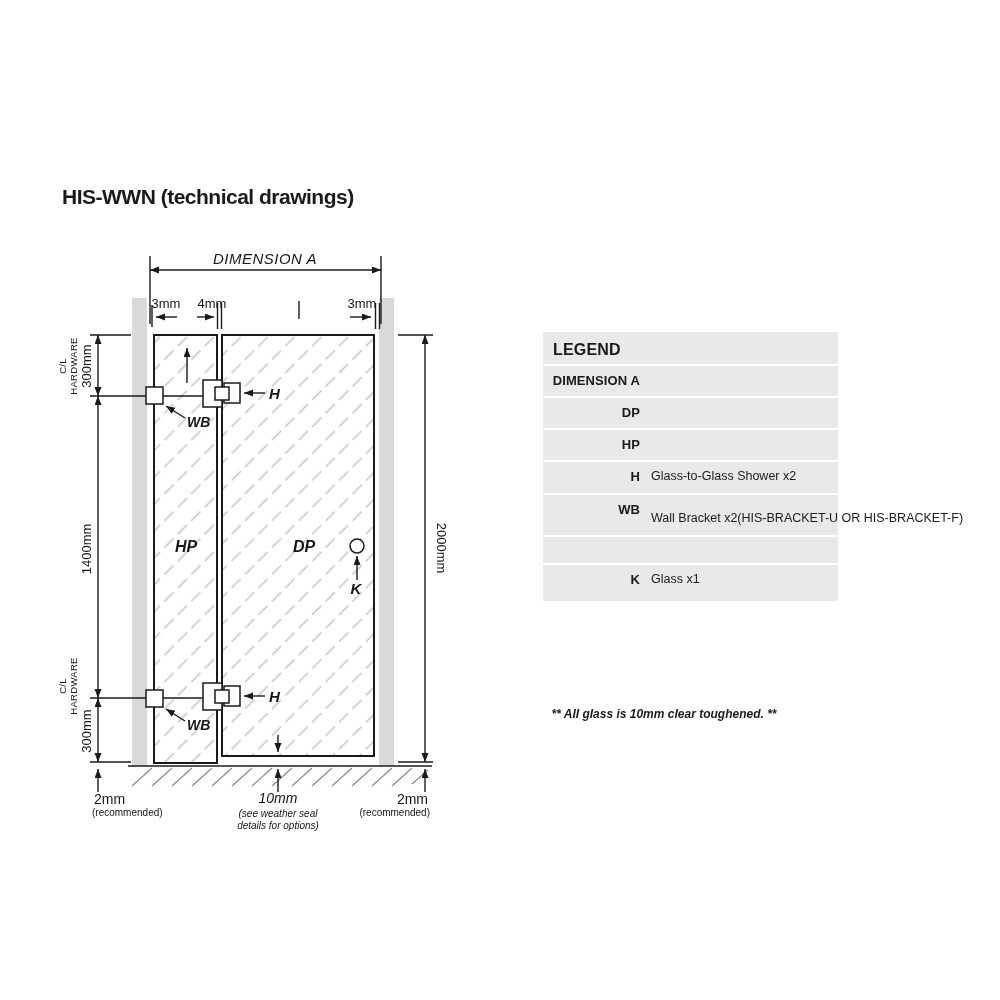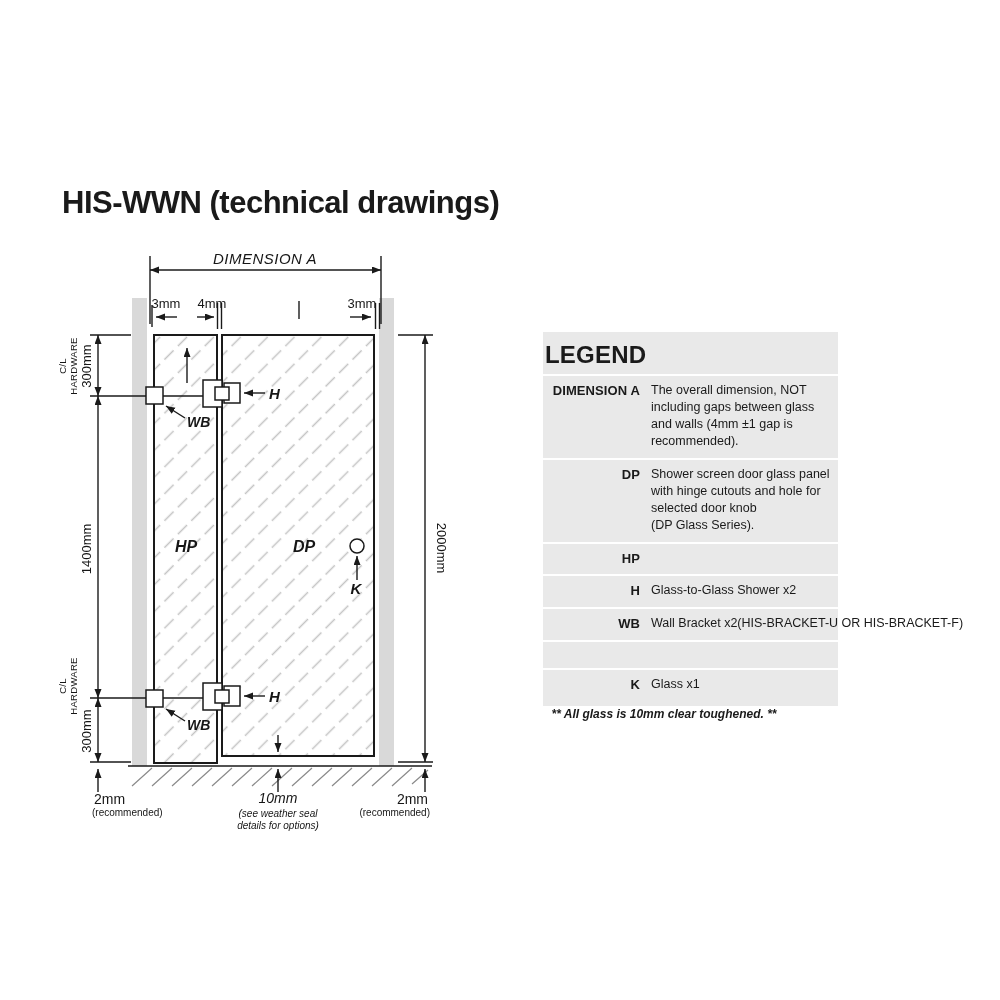--- a/index.html
+++ b/index.html
@@ -2,47 +2,47 @@
 <html><head>
 <meta charset="utf-8">
 <style>
   html,body{margin:0;padding:0;}
   body{
     width:1000px;height:1000px;position:relative;background:#ffffff;
     font-family:"Liberation Sans", sans-serif;color:#1a1a1a;overflow:hidden;
   }
   .title{
     position:absolute;left:62px;top:185px;
-    font-size:31px;font-weight:bold;letter-spacing:-0.5px;white-space:nowrap;
+    font-size:21px;font-weight:bold;letter-spacing:-0.5px;white-space:nowrap;
   }
   svg{position:absolute;left:0;top:0;}
   svg text{fill:#161616;}
   .dtxt{font-size:13px;}
   .dtxt-sm{font-size:9.5px;letter-spacing:0.3px;}
   .dtxt-lg{font-size:14px;}
   .note{font-size:10px;}
   .ital{font-style:italic;}
   .dimA{font-size:15px;font-style:italic;letter-spacing:0.5px;}
   .plabel{font-size:16px;font-weight:bold;font-style:italic;}
   .hlabel{font-size:15px;font-weight:bold;font-style:italic;}
   .wblabel{font-size:14px;font-weight:bold;font-style:italic;}
 
   .legend{
     position:absolute;left:543px;top:332px;width:295px;background:#e9e9e9;
   }
   .legend-header{
-    font-size:24px;font-weight:bold;padding:9px 10px 5px 2px;letter-spacing:0.2px;border-radius:14px;
+    font-size:16px;font-weight:bold;padding:9px 10px 5px 10px;letter-spacing:0.2px;border-radius:14px;
   }
   .lrow{display:flex;border-top:2px solid #ffffff;padding:6px 0 8px 0;}
   .lterm{
     flex:none;width:108px;box-sizing:border-box;padding-right:11px;padding-top:1px;
     text-align:right;font-size:13px;font-weight:bold;letter-spacing:0.1px;
   }
   .ldesc{font-size:12.5px;line-height:1.36;white-space:pre-line;}
-  .ldesc.nowrap{white-space:nowrap;overflow:visible;}
+  .ldesc.nowrap{white-space:nowrap;overflow:visible;margin-top:9px;}
   .lrow.empty{height:12px;}
   .lrow.last{padding-bottom:13px;}
   .legend-foot{
     position:absolute;left:543px;top:707px;width:242px;text-align:center;
     font-size:12px;font-style:italic;font-weight:bold;
   }
 </style>
 </head>
 <body>
 
@@ -187,31 +187,23 @@
 
   <text class="plabel" x="186" y="552" text-anchor="middle">HP</text>
   <text class="plabel" x="304" y="552" text-anchor="middle">DP</text>
 </svg>
 
 <div class="legend">
   <div class="legend-header">LEGEND</div>
 
   <div class="lrow">
     <div class="lterm">DIMENSION A</div>
-    <div class="ldesc">The overall dimension, NOT
-including gaps between glass
-and walls (4mm ±1 gap is
-recommended).</div>
   </div>
   <div class="lrow">
     <div class="lterm">DP</div>
-    <div class="ldesc">Shower screen door glass panel
-with hinge cutouts and hole for
-selected door knob
-(DP Glass Series).</div>
   </div>
   <div class="lrow">
     <div class="lterm">HP</div>
   </div>
   <div class="lrow">
     <div class="lterm">H</div>
     <div class="ldesc">Glass-to-Glass Shower x2</div>
   </div>
   <div class="lrow">
     <div class="lterm">WB</div>

